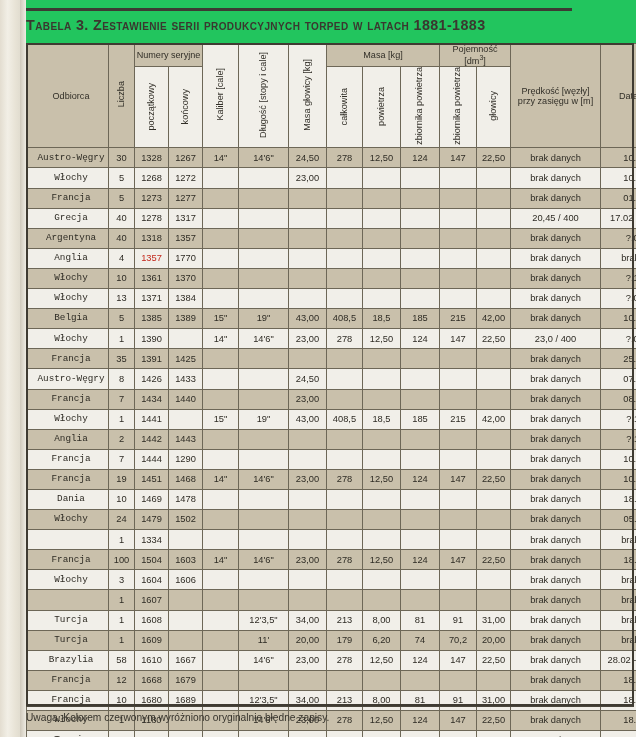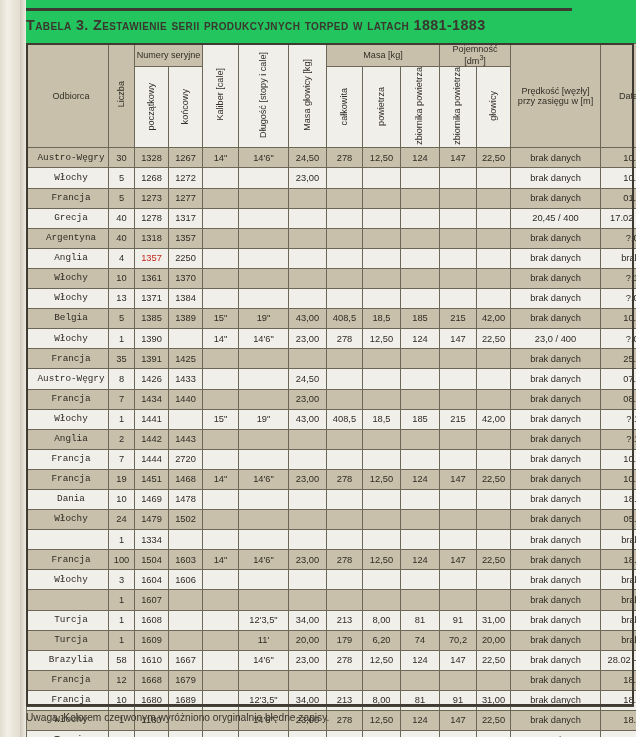--- a/index.html
+++ b/index.html
@@ -223,21 +223,21 @@
             <td></td>
             <td></td>
             <td></td>
             <td>brak danych</td>
             <td>?.08.1881</td>
           </tr>
           <tr class="lite">
             <td class="name">Anglia</td>
             <td>4</td>
             <td class=" err">1357</td>
-            <td>2250</td>
+            <td>1770</td>
             <td></td>
             <td></td>
             <td></td>
             <td></td>
             <td></td>
             <td></td>
             <td></td>
             <td></td>
             <td>brak danych</td>
             <td>brak danych</td>
@@ -383,21 +383,21 @@
             <td></td>
             <td></td>
             <td></td>
             <td>brak danych</td>
             <td>?.11.1882</td>
           </tr>
           <tr class="lite">
             <td class="name">Francja</td>
             <td>7</td>
             <td>1444</td>
-            <td>2720</td>
+            <td>1290</td>
             <td></td>
             <td></td>
             <td></td>
             <td></td>
             <td></td>
             <td></td>
             <td></td>
             <td></td>
             <td>brak danych</td>
             <td>10.08.1882</td>

